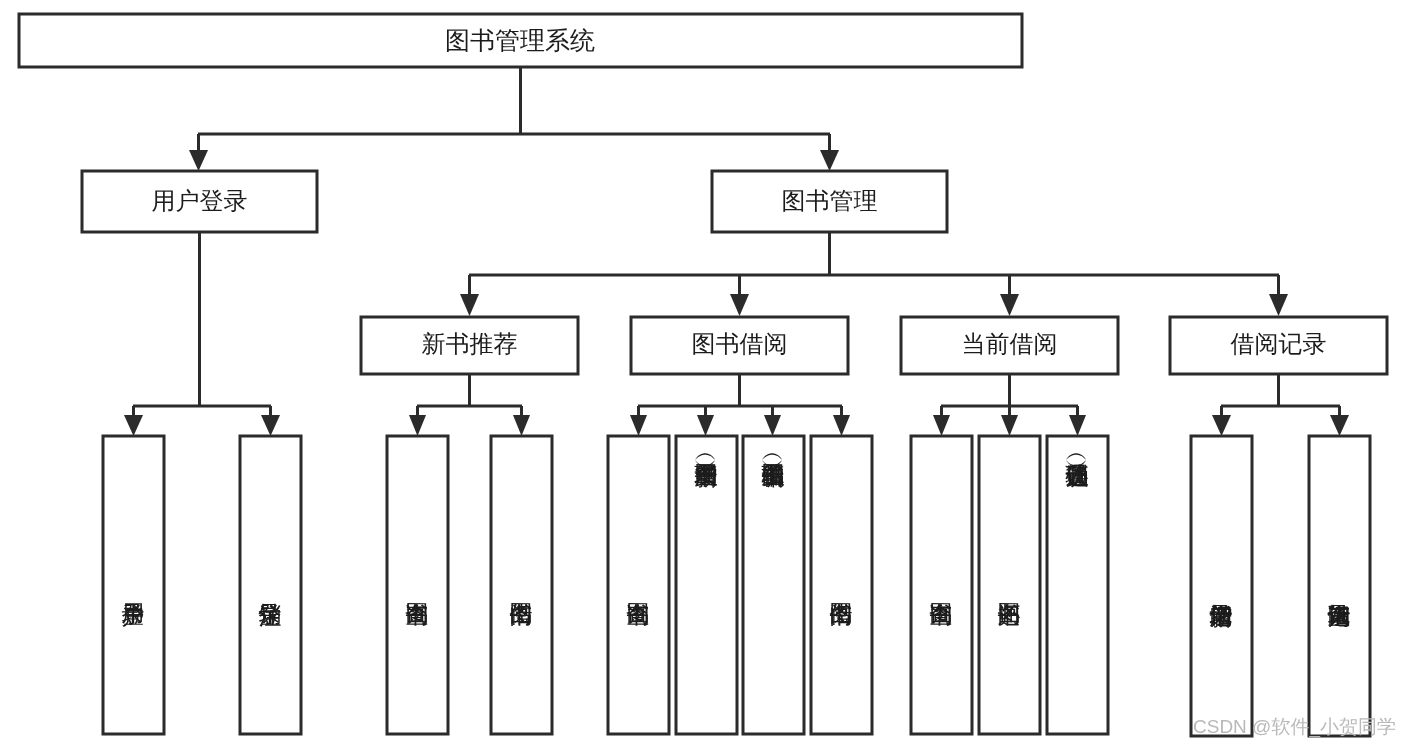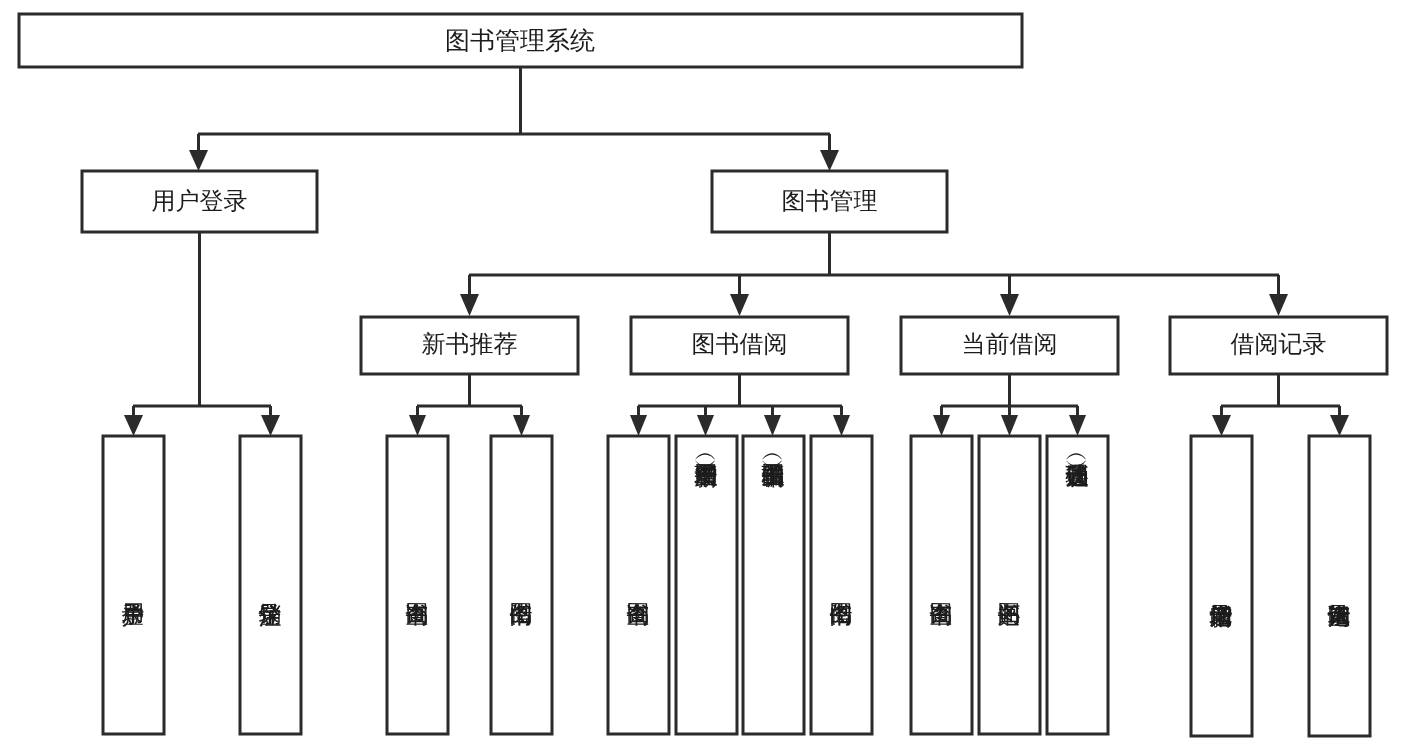--- a/index.html
+++ b/index.html
@@ -255,14 +255,15 @@
   </div>
 
   <div class="leaf-label" style="left:1191px; top:436px; width:61px; height:300px; display:flex; align-items:center; justify-content:center;">
     <span style="writing-mode: vertical-rl; text-orientation: upright;">新增借阅记录</span>
   </div>
 
   <div class="leaf-label" style="left:1309px; top:436px; width:61px; height:300px; display:flex; align-items:center; justify-content:center;">
     <span style="writing-mode: vertical-rl; text-orientation: upright;">查询借阅记录</span>
   </div>
 
+  <div class="watermark" style="left:1193px; top:714px;">CSDN @软件_小贺同学</div>
 
 </div>
 
 </body></html>

